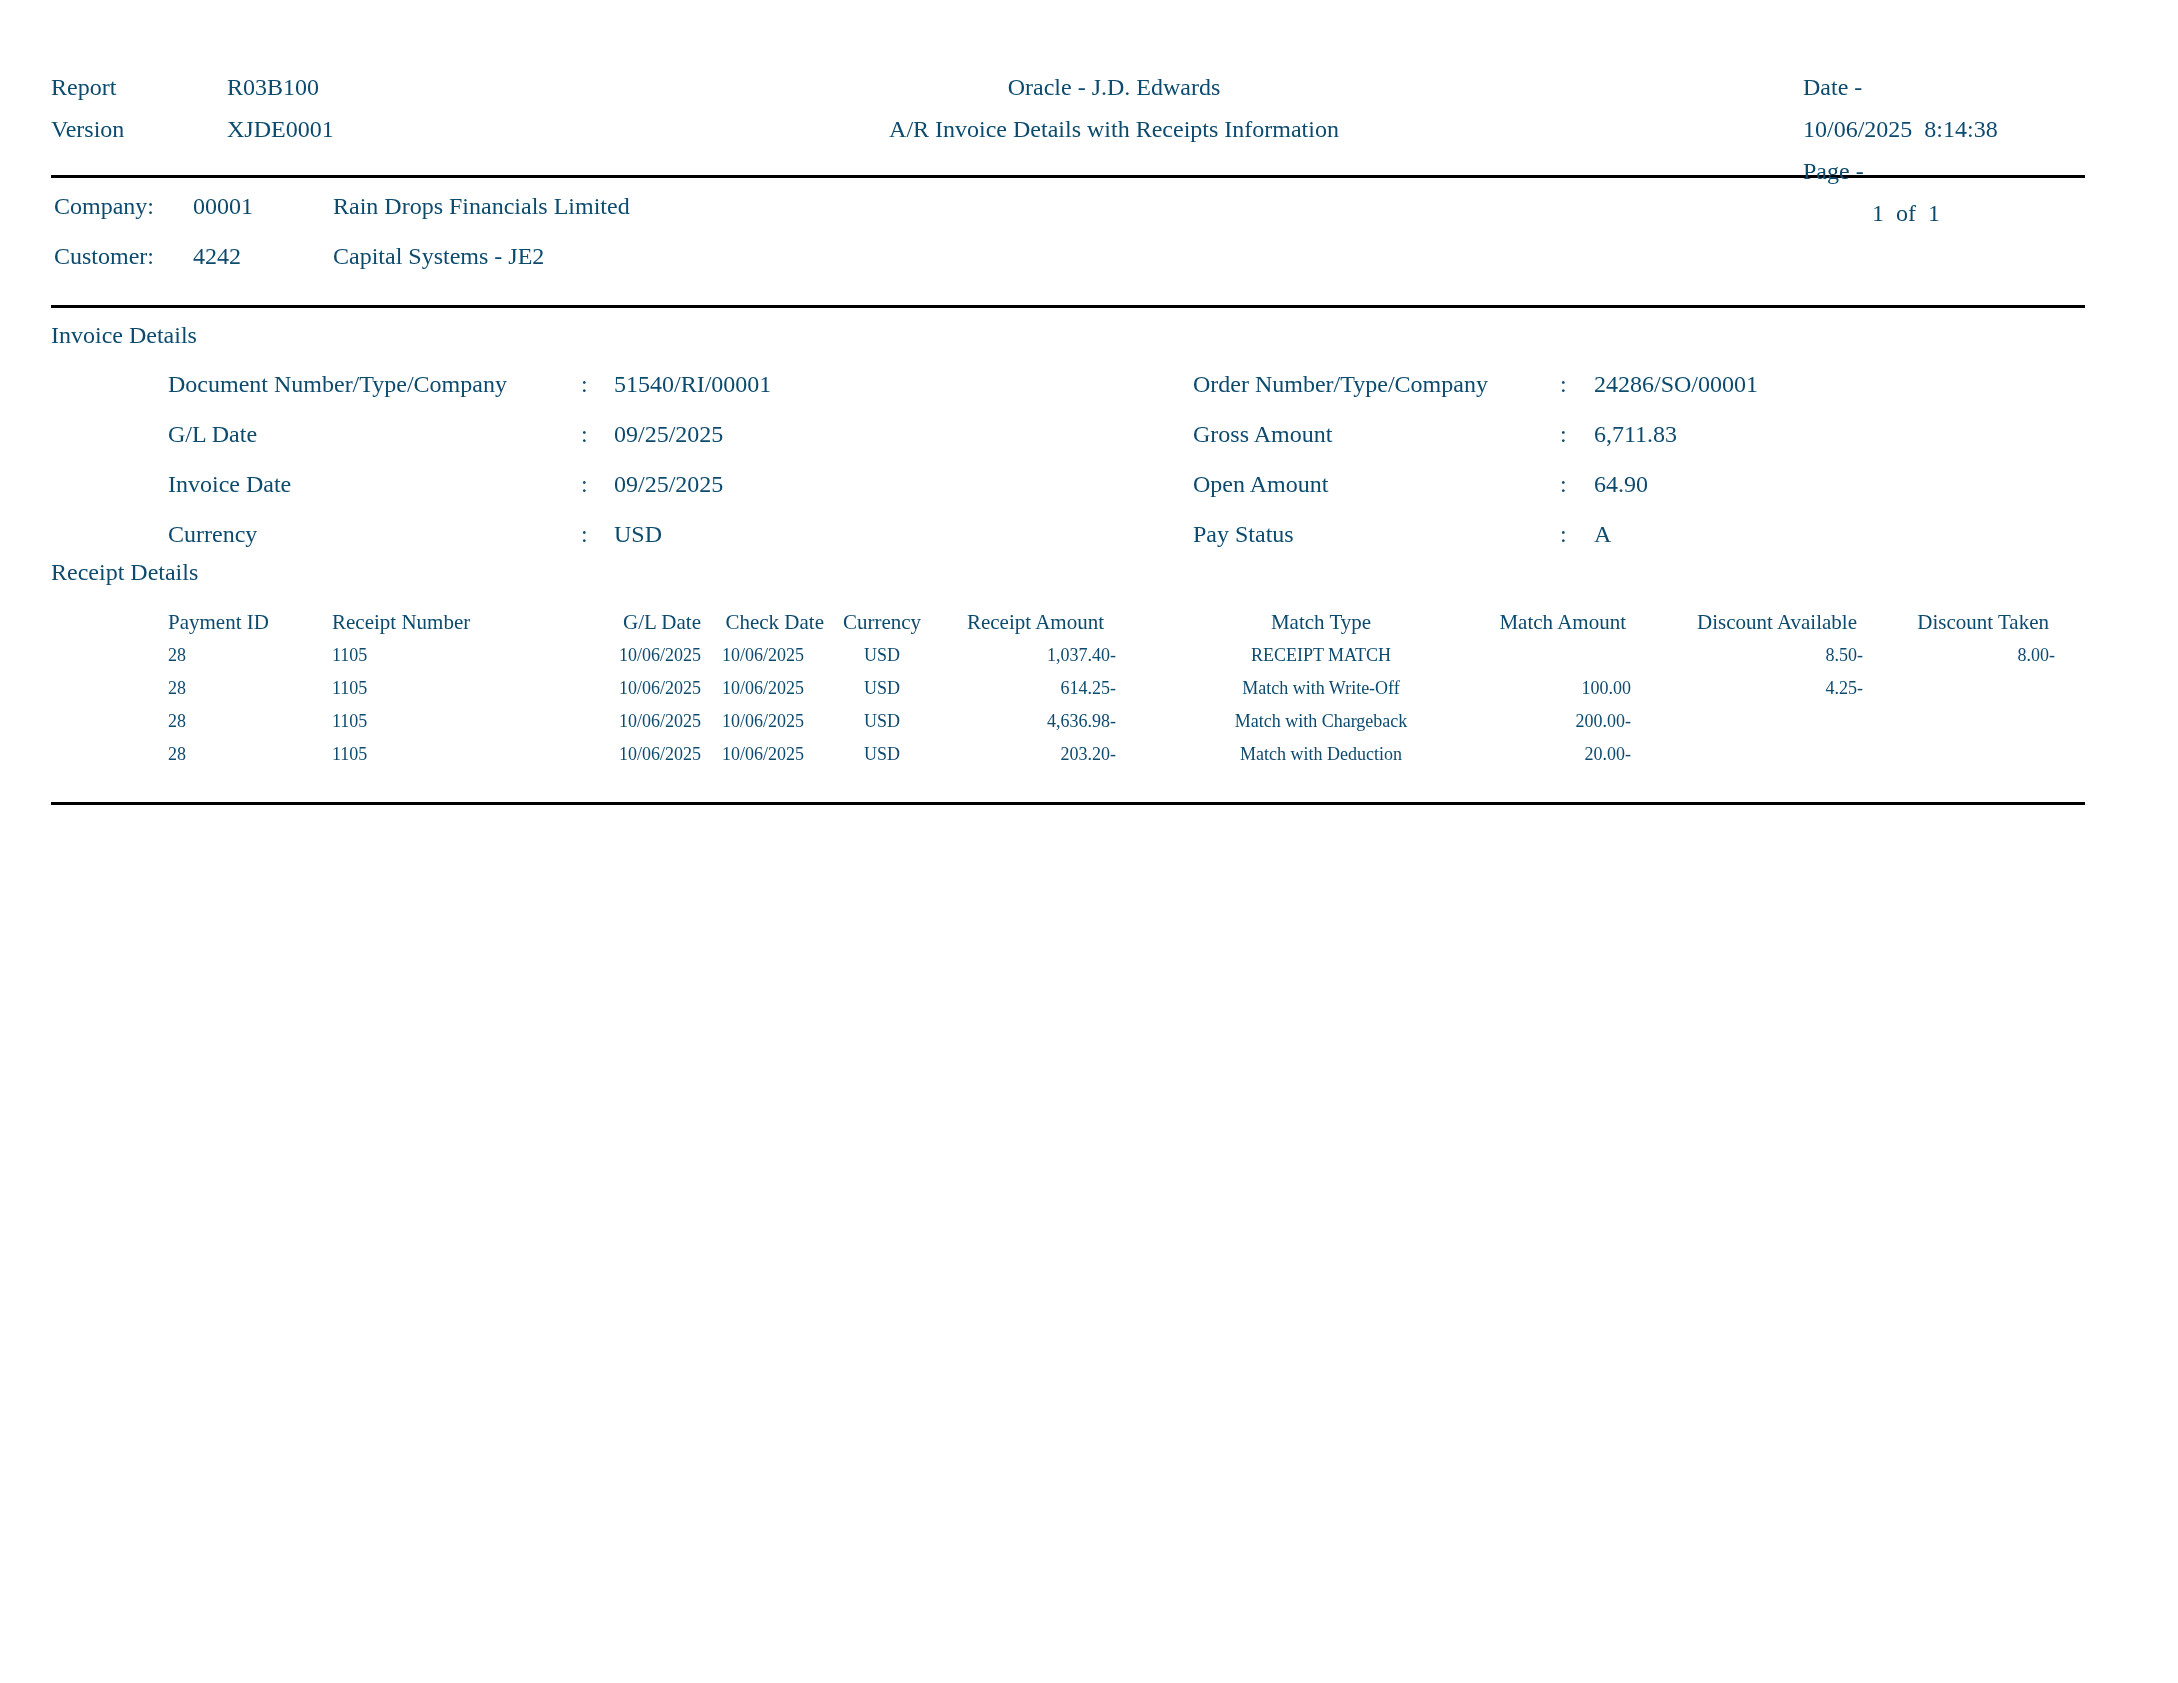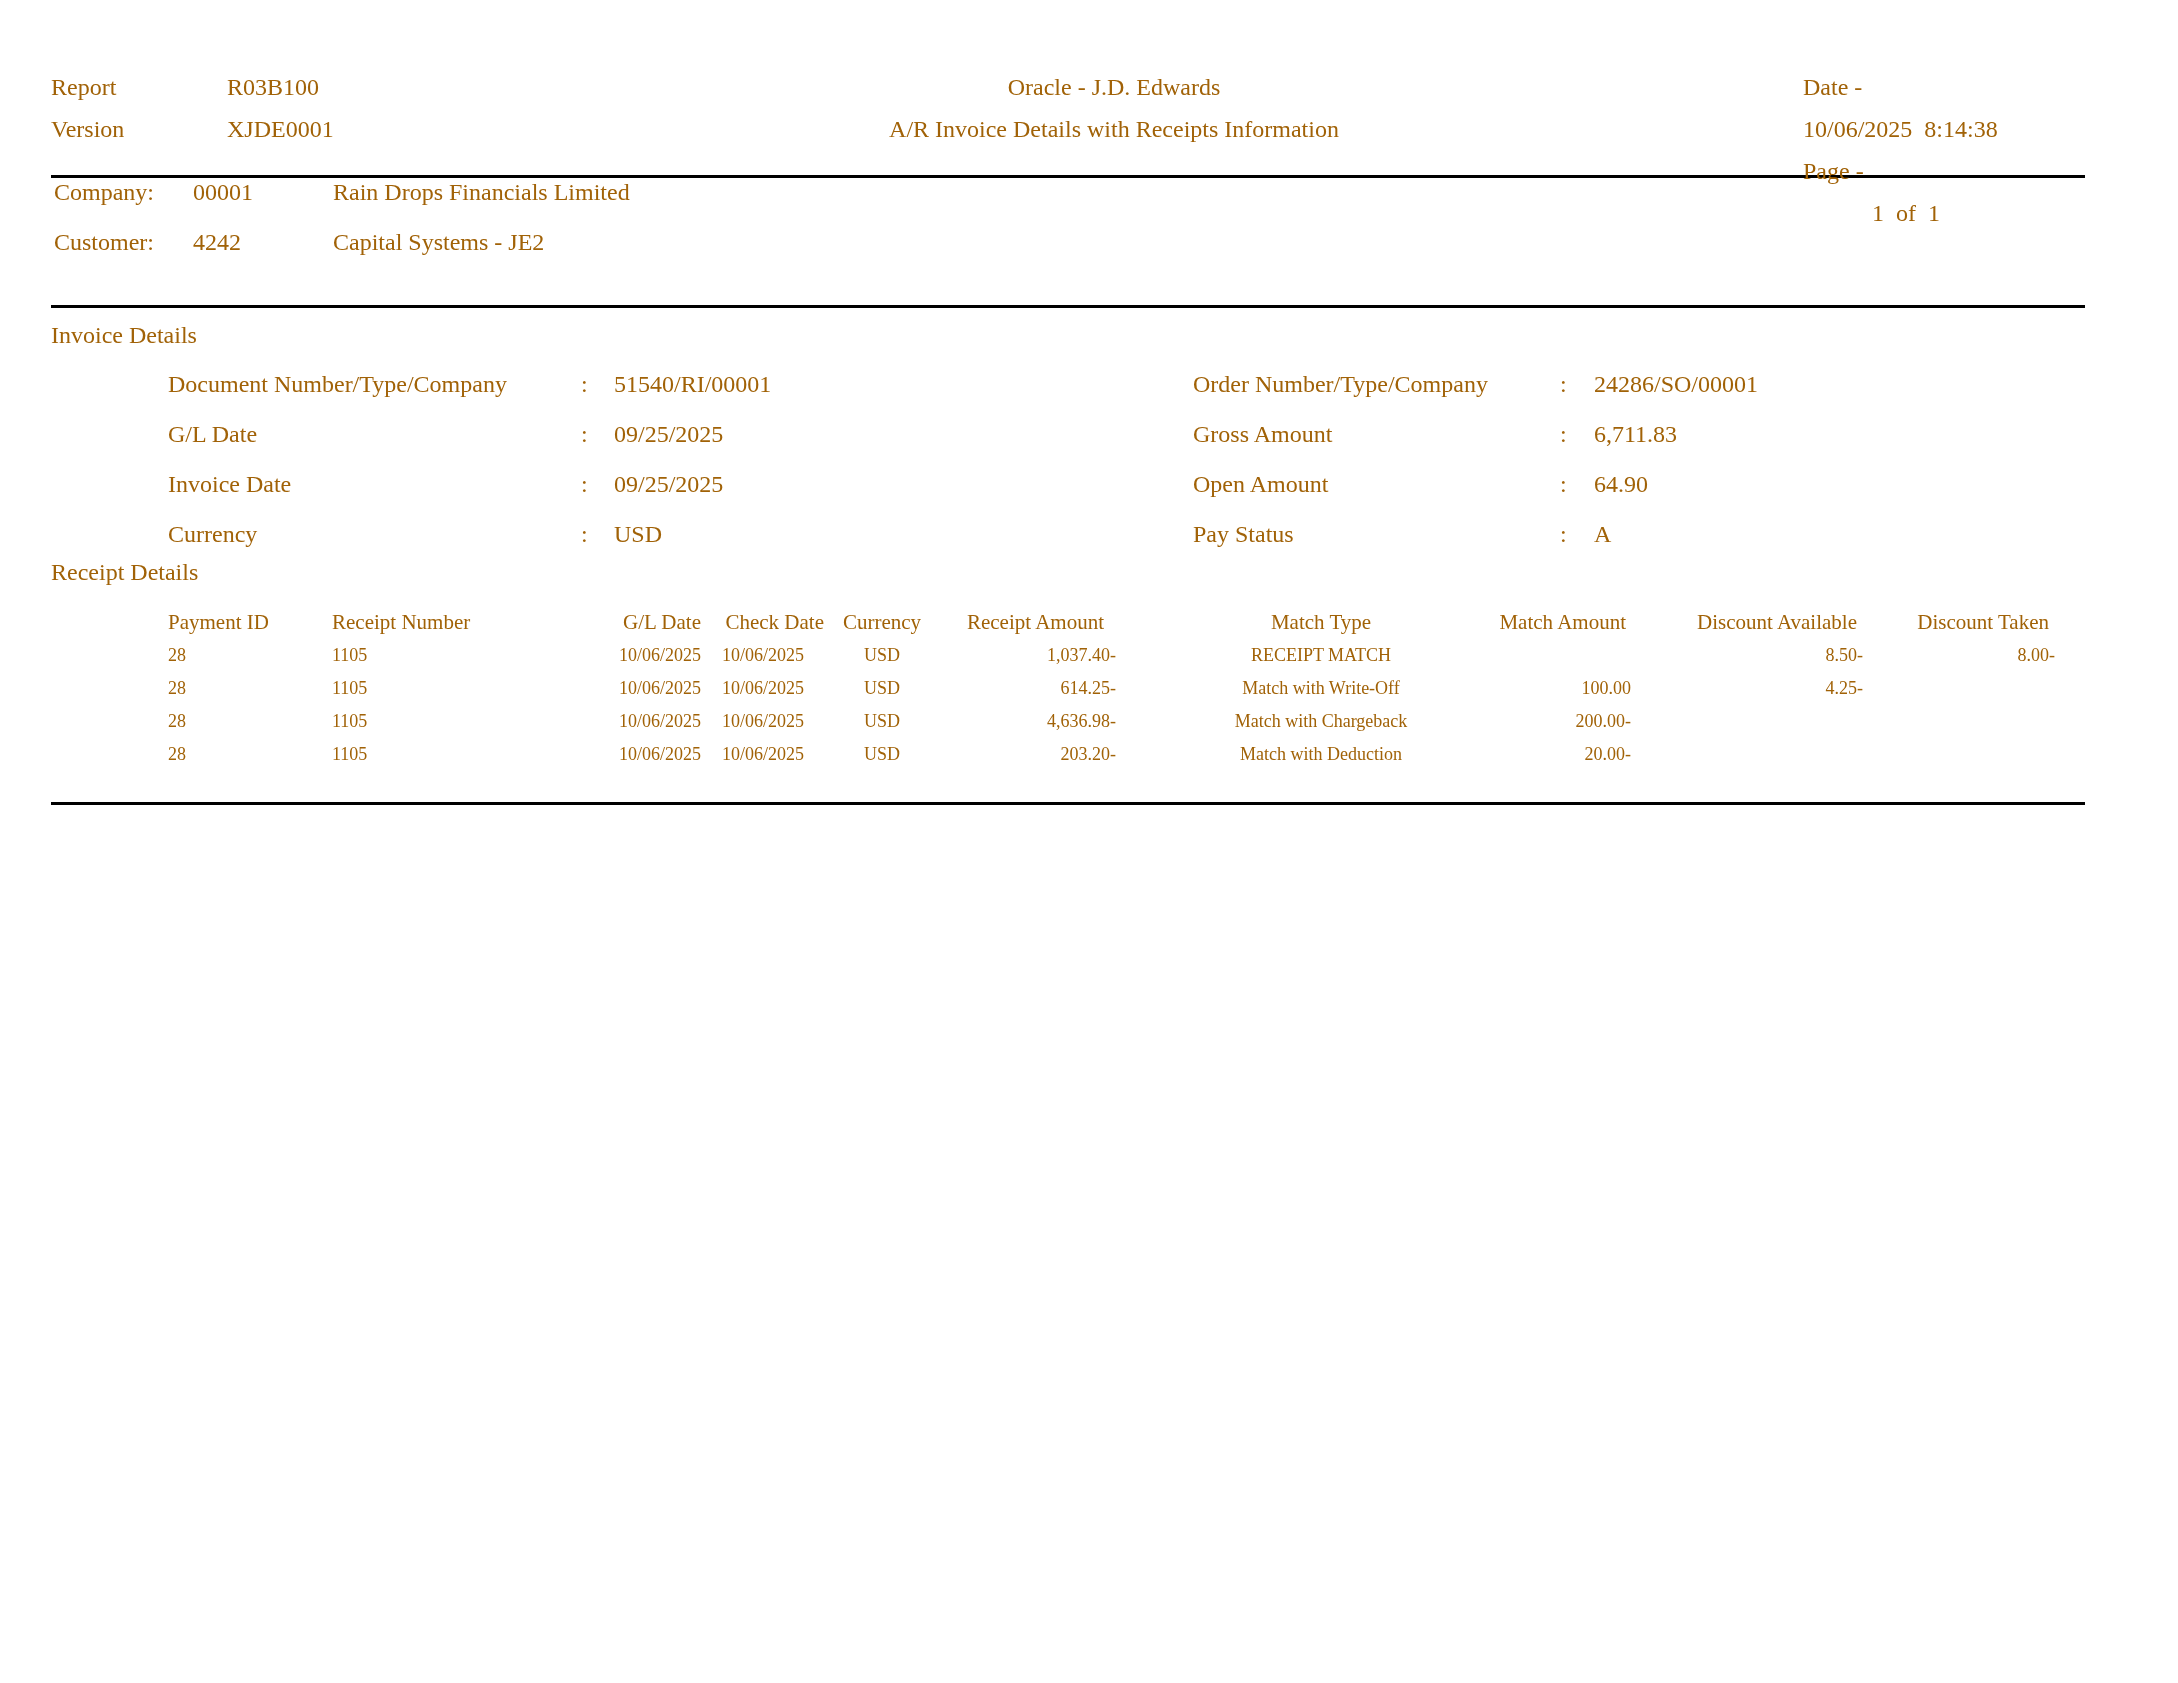--- a/index.html
+++ b/index.html
@@ -1,19 +1,19 @@
 <!DOCTYPE html>
 <html><head>
 <meta charset="utf-8">
 <style>
   html,body{margin:0;padding:0;background:#ffffff;}
   .page{
     position:relative;
     width:2178px;height:1683px;
-    background:#ffffff;color:#a16207;
+    background:#ffffff;color:#0c4a6e;
     font-family:"Liberation Serif","DejaVu Serif",serif;
     font-size:24px;
     overflow:hidden;
   }
   .hr{position:absolute;left:51px;width:2034px;height:3px;background:#000000;}
   .hr1{top:175px;}
   .hr2{top:305px;}
   .hr3{top:802px;}
 
   
@@ -21,21 +21,21 @@
   .hdr-left .row{display:flex;}
   .hdr-left .lbl{display:inline-block;width:176px;}
   .hdr-center{position:absolute;left:0;top:66px;width:2228px;text-align:center;line-height:42px;}
   .hdr-right{position:absolute;left:1803px;top:66px;line-height:42px;}
   .hdr-right .row{display:flex;flex-direction:column;}
   .hdr-right .lbl2{display:inline-block;width:68px;}
   .pre{white-space:pre;}
   .pgval{padding-left:69px;}
 
   
-  .entity{position:absolute;left:54px;top:167px;line-height:50px;}
+  .entity{position:absolute;left:54px;top:181px;line-height:50px;}
   .erow{display:flex;}
   .ecol1{display:inline-block;width:139px;}
   .ecol2{display:inline-block;width:140px;}
 
   
   .sec{position:absolute;left:51px;line-height:30px;}
   .sec-invoice{top:320px;}
   .sec-receipt{top:557px;}
 
   

